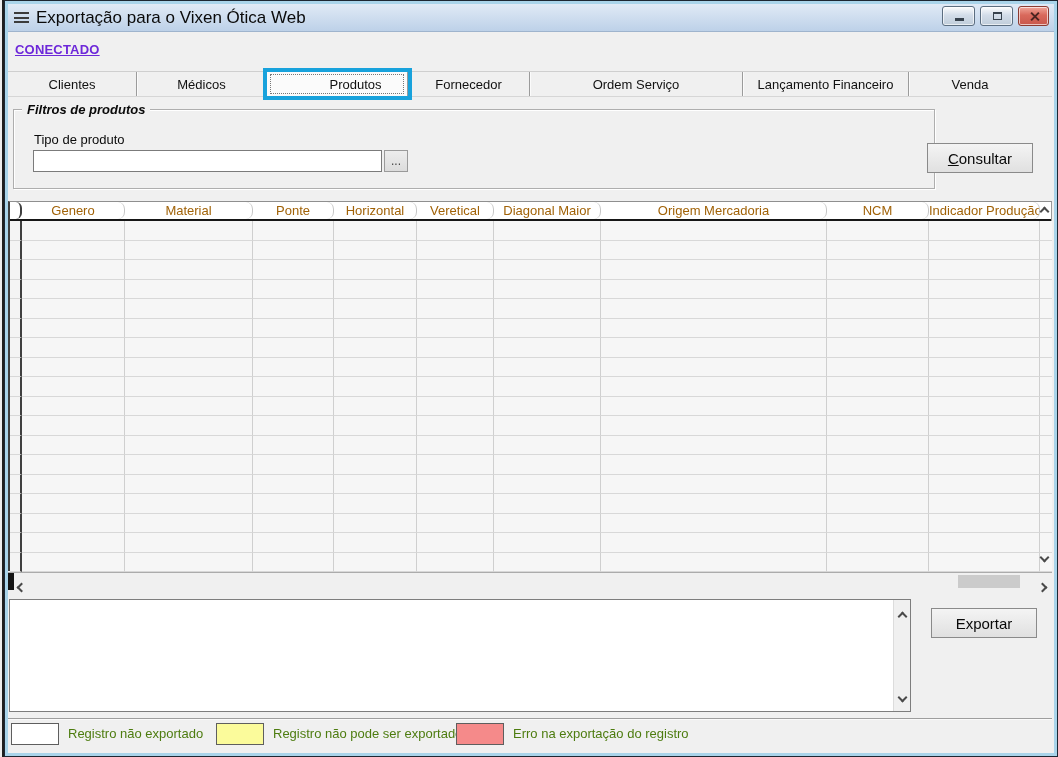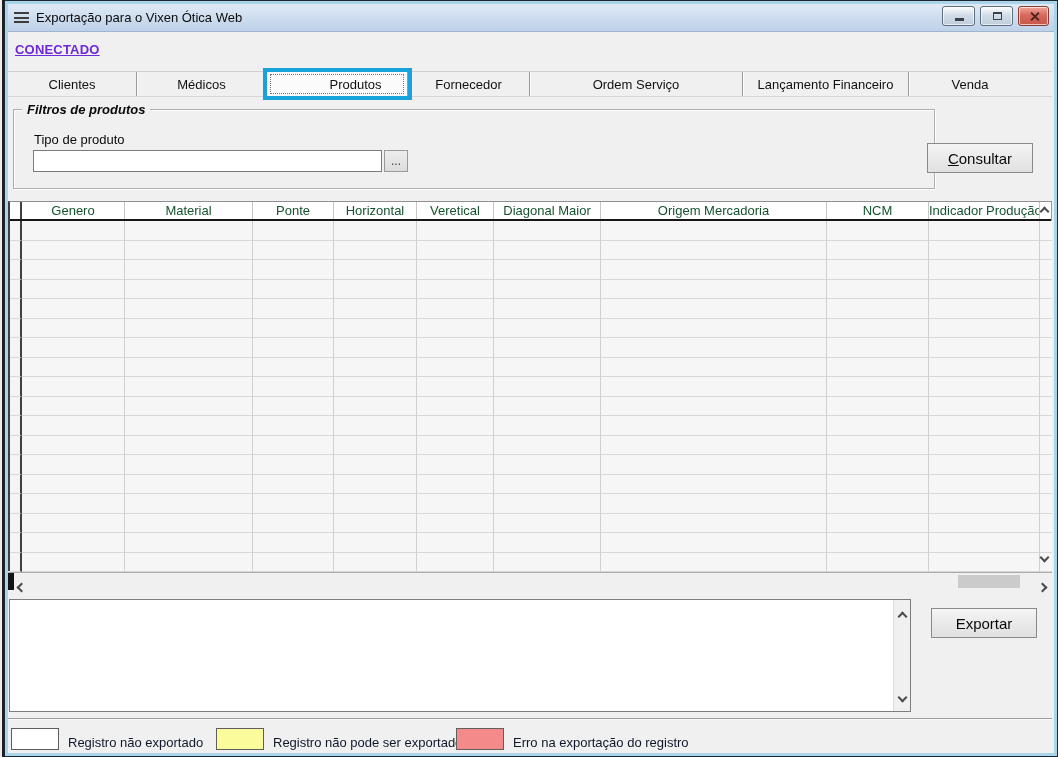--- a/index.html
+++ b/index.html
@@ -11,21 +11,21 @@
 
   .window { position:absolute; left:4px; top:0; width:1054px; height:757px; background:#f0f0f0;
             border:1px solid #1d2732; box-shadow: inset 0 0 0 3px #a9d4ea; }
 
   
   .titlebar { position:absolute; left:3px; right:3px; top:3px; height:28px;
               background:linear-gradient(#e0eaf6,#bdd1e8); border-bottom:1px solid #9fb4cd;
               display:flex; align-items:center; }
   .app-icon { width:15px; height:11px; margin-left:6px; display:flex; flex-direction:column; justify-content:space-between; }
   .app-icon i { display:block; height:2px; background:#3c3c3c; }
-  .win-title { margin-left:7px; font-size:13px; color:#0a0a0a; }
+  .win-title { margin-left:7px; font-size:17px; color:#0a0a0a; }
   .win-btns { position:absolute; right:5px; top:2px; display:flex; gap:5px; }
   .wbtn { width:33px; height:20px; border-radius:3px; border:1px solid #5c6e80;
           background:linear-gradient(#fdfdfd,#d3dde9 45%,#c0cdda); position:relative; cursor:default;
           box-shadow: inset 0 0 0 1px rgba(255,255,255,.65); }
   .wbtn.close { width:31px; border-color:#8c3b31; background:linear-gradient(#f0a699,#d9695c 45%,#c8574b); }
   .glyph-min { position:absolute; left:50%; bottom:4px; width:9px; height:3px; margin-left:-4px; background:#37424d; }
   .glyph-max { position:absolute; left:50%; top:50%; width:9px; height:8px; margin:-4px 0 0 -4px;
                border:1px solid #37424d; border-top-width:2px; background:transparent; }
   .glyph-x { position:absolute; left:50%; top:50%; width:11px; height:11px; margin:-5px 0 0 -5px; }
   .glyph-x::before,.glyph-x::after { content:""; position:absolute; left:5px; top:0; width:2px; height:11px; background:#4a2421; }
@@ -59,22 +59,22 @@
   .btn { border:1px solid #8a8a8a; background:linear-gradient(#f4f4f4,#e0e0e0); font-size:15px; color:#0a0a0a;
          font-family:"Liberation Sans",sans-serif; cursor:default; }
   .consultar-btn { position:absolute; left:913px; top:33px; width:106px; height:30px; }
   .u { text-decoration:underline; }
 
   
   .grid { position:absolute; left:3px; top:200px; width:1044px; height:370px; background:#f6f6f6;
           border-top:1px solid #8f8f8f; border-left:2px solid #3f3f3f; border-right:1px solid #9a9a9a; }
   .grid-row { display:grid; grid-template-columns:12px 103px 128px 81px 83px 77px 107px 226px 102px 111px 12px; }
   .grid-header { height:19px; background:#ffffff; border-bottom:2px solid #161616; }
-  .hcell { font-size:13px; color:#14532d; text-align:center; line-height:18px; border-right:1px solid #c6c6c6;
-           overflow:hidden; white-space:nowrap; }
+  .hcell { font-size:13px; color:#a16207; text-align:center; line-height:18px; border-right:1px solid #c6c6c6;
+           overflow:hidden; white-space:nowrap;border-radius:7px; }
   .hcell.indicator { border-right:2px solid #3f3f3f; }
   .hcell.scrollhead { border-right:none; position:relative; }
   .body-row { height:19.5px; }
   .gcell { border-right:1px solid #cfcfcf; border-bottom:1px solid #d8d8d8; background:#f6f6f6; }
   .gcell.indicator { border-right:2px solid #3f3f3f; background:#f4f4f4; }
   .gcell.scrollcell { border-right:none; }
 
   .chev { display:inline-block; width:7px; height:7px; border-left:2px solid #4a4a4a; border-top:2px solid #4a4a4a; }
   .chev.up { transform:rotate(45deg); } .chev.down { transform:rotate(225deg); }
   .chev.left { transform:rotate(-45deg); } .chev.right { transform:rotate(135deg); }
@@ -97,21 +97,21 @@
 
   .exportar-btn { position:absolute; left:926px; top:607px; width:106px; height:30px; }
 
   
   .legend-divider { position:absolute; left:3px; top:717px; width:1044px; height:2px;
                     border-top:1px solid #9e9e9e; border-bottom:1px solid #fafafa; }
   .legend { position:absolute; left:0; top:722px; width:1050px; height:30px; }
   .legend-item { position:absolute; top:0; display:flex; align-items:center; }
   .legend-item:nth-child(1){left:6px}.legend-item:nth-child(2){left:211px}.legend-item:nth-child(3){left:451px}
   .swatch { width:48px; height:22px; border:1px solid #5e5e5e; margin-right:9px; }
-  .legend-label { font-size:13px; color:#0f172a; line-height:22px; white-space:nowrap;margin-top:9px; }
+  .legend-label { font-size:13px; color:#4d7c0f; line-height:22px; white-space:nowrap; }
 </style>
 </head>
 <body>
 
 <div id="stage">
   <div class="bg-edge"></div>
 
   <div class="window">
 
     <div class="titlebar">

